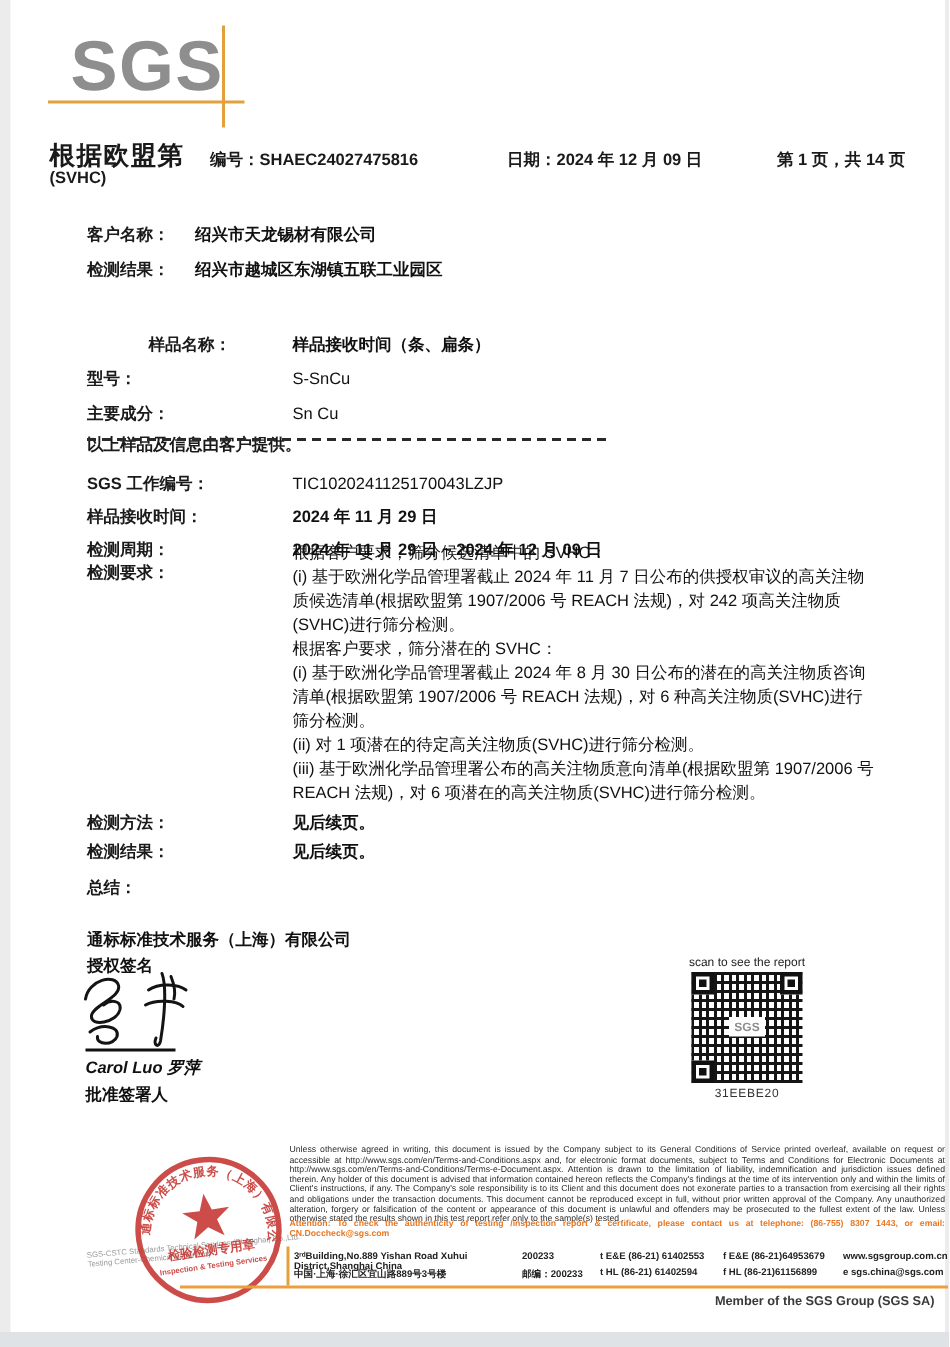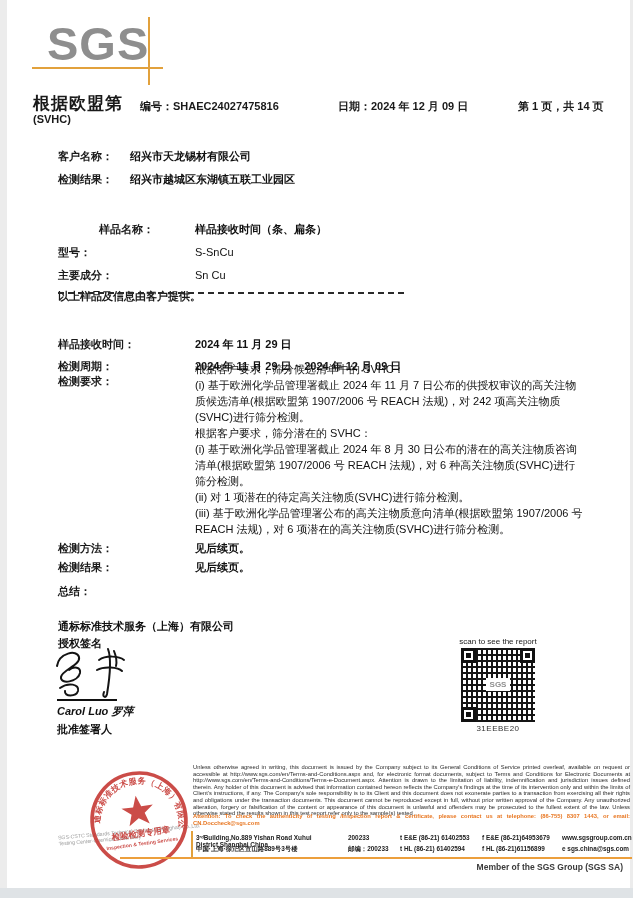--- a/index.html
+++ b/index.html
@@ -84,20 +84,23 @@
   </div>
   <div class="abs" style="left:58px;top:233px;">
     <span class="lbl row-lbl" style="width:137px;">型号：</span><span class="val">S-SnCu</span>
   </div>
   <div class="abs" style="left:58px;top:256px;">
     <span class="lbl row-lbl" style="width:137px;">主要成分：</span><span class="val">Sn  Cu</span>
   </div>
   <div class="abs lbl" style="left:58px;top:277px;">以上样品及信息由客户提供。</div>
   <div class="abs dashed-rule" style="left:58px;top:292px;"></div>
 
+  <div class="abs" style="left:58px;top:303px;">
+    <span class="lbl row-lbl" style="width:137px;">SGS 工作编号：</span><span class="val">TIC1020241125170043LZJP</span>
+  </div>
   <div class="abs" style="left:58px;top:325px;">
     <span class="lbl row-lbl" style="width:137px;">样品接收时间：</span><span class="val" style="font-weight:600;">2024 年 11 月 29 日</span>
   </div>
   <div class="abs" style="left:58px;top:347px;">
     <span class="lbl row-lbl" style="width:137px;">检测周期：</span><span class="val" style="font-weight:600;">2024 年 11 月 29 日 ~ 2024 年 12 月 09 日</span>
   </div>
   <div class="abs lbl" style="left:58px;top:362px;">检测要求：</div>
   <div class="abs req" style="left:195px;top:361px;">根据客户要求，筛分候选清单中的 SVHC：
 (i) 基于欧洲化学品管理署截止 2024 年 11 月 7 日公布的供授权审议的高关注物
 质候选清单(根据欧盟第 1907/2006 号 REACH 法规)，对 242 项高关注物质

